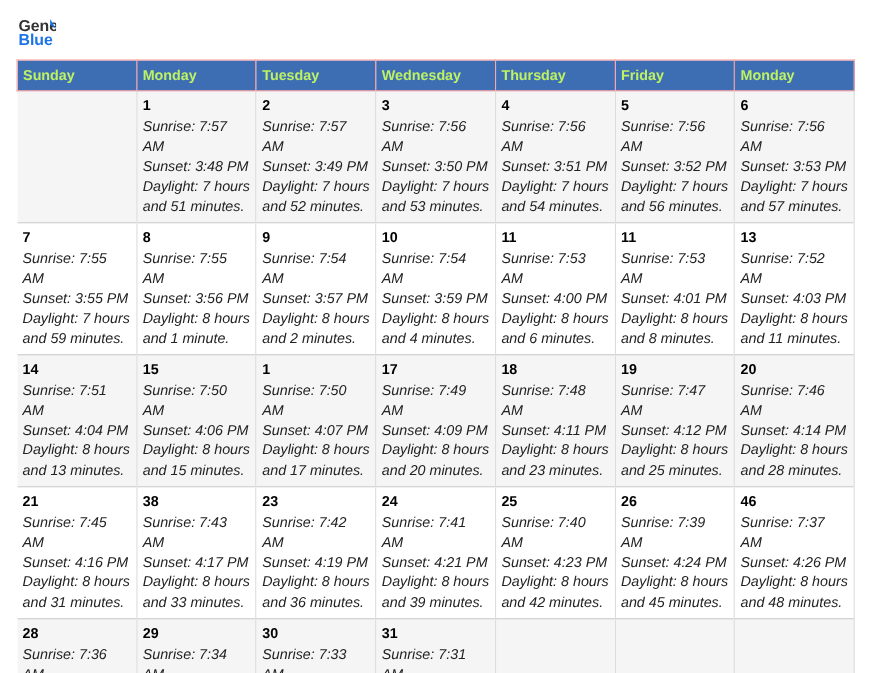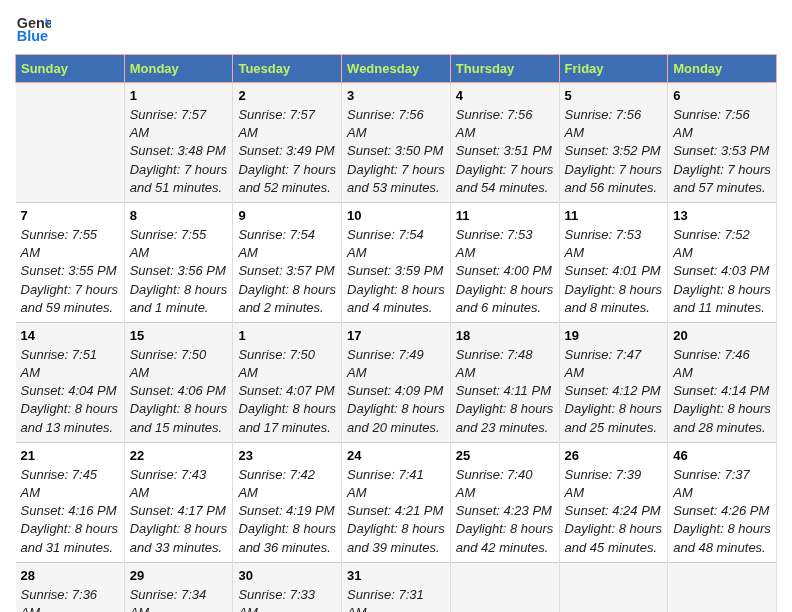--- a/index.html
+++ b/index.html
@@ -243,21 +243,21 @@
         </td>
       </tr>
       <tr>
         <td>
           <span class="day-num">21</span>
           <div class="cell-info">
             Sunrise: 7:45 AM<br>Sunset: 4:16 PM<br>Daylight: 8 hours and 31 minutes.
           </div>
         </td>
         <td>
-          <span class="day-num">22</span>
+          <span class="day-num">38</span>
           <div class="cell-info">
             Sunrise: 7:43 AM<br>Sunset: 4:17 PM<br>Daylight: 8 hours and 33 minutes.
           </div>
         </td>
         <td>
           <span class="day-num">23</span>
           <div class="cell-info">
             Sunrise: 7:42 AM<br>Sunset: 4:19 PM<br>Daylight: 8 hours and 36 minutes.
           </div>
         </td>

